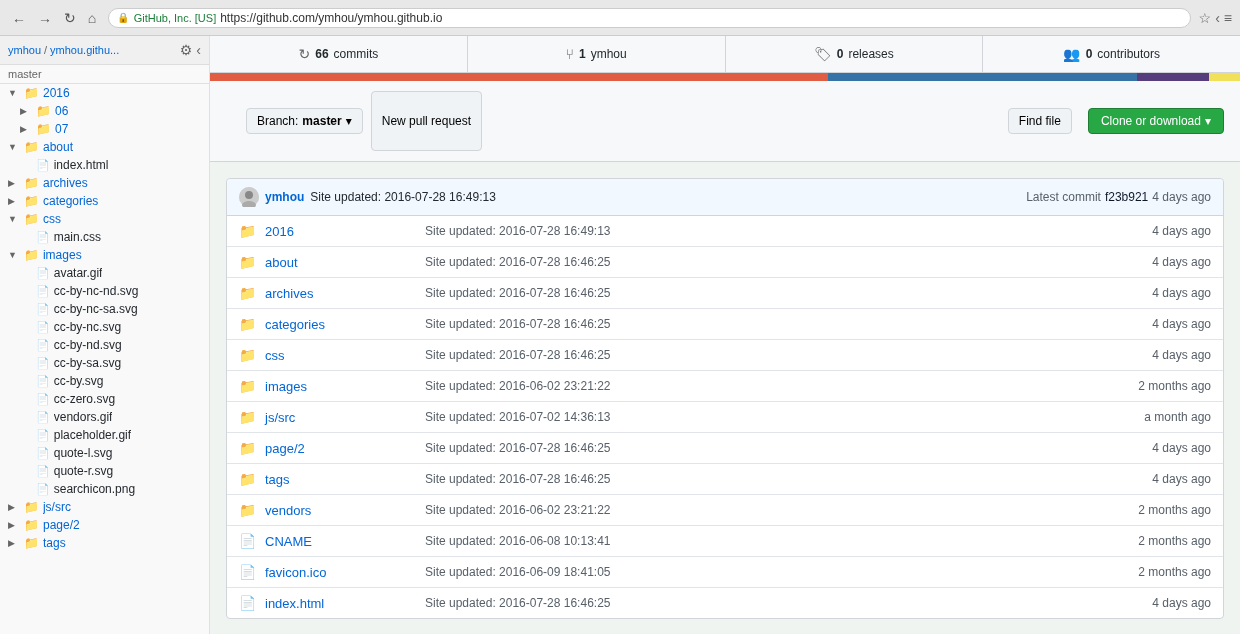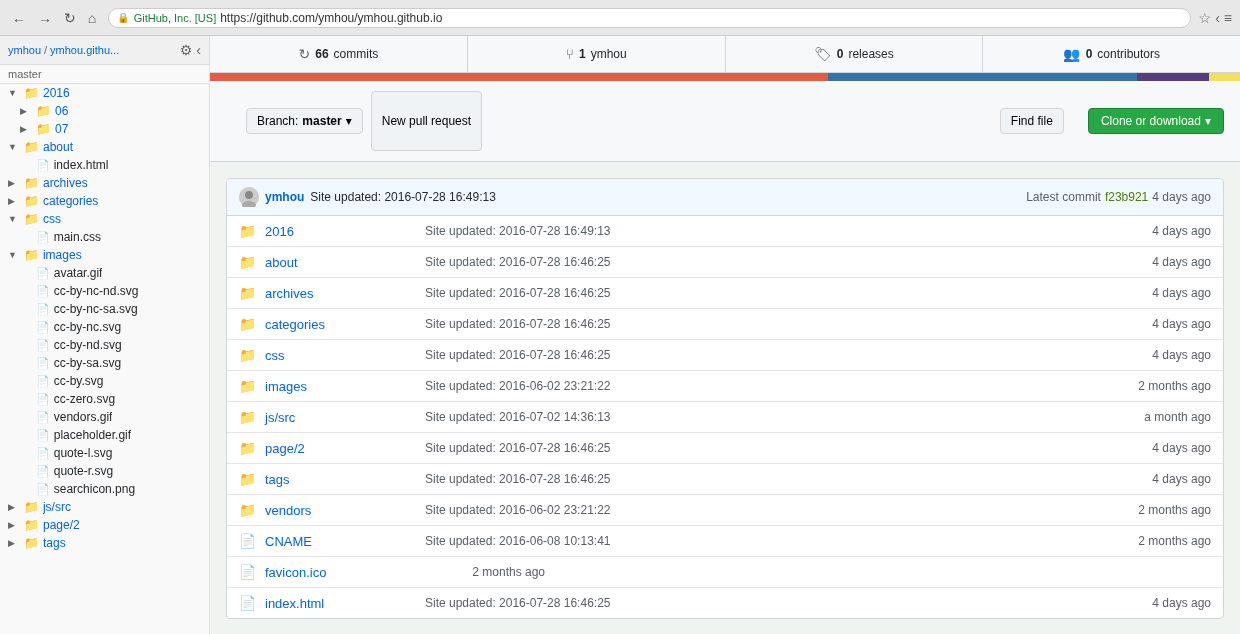--- a/index.html
+++ b/index.html
@@ -50,32 +50,32 @@
     .pb-red { background: #e05d44; flex: 60; }
     .pb-blue { background: #3572a5; flex: 30; }
     .pb-purple { background: #563d7c; flex: 7; }
     .pb-yellow { background: #f1e05a; flex: 3; }
 
     
     .repo-toolbar { display: flex; align-items: center; justify-content: space-between; padding: 10px 16px; background: #f6f8fa; border-bottom: 1px solid #d1d5da; }
     .branch-selector { display: flex; align-items: center; gap: 8px; }
     .branch-btn { background: #eff3f6; border: 1px solid #d1d5da; border-radius: 4px; padding: 5px 10px; font-size: 12px; cursor: pointer; display: flex; align-items: center; gap: 4px; margin-left: 20px; }
     .new-pr-btn { background: #eff3f6; border: 1px solid #d1d5da; border-radius: 4px; padding: 22px 10px; font-size: 12px; cursor: pointer; }
-    .toolbar-right { display: flex; gap: 24px; }
+    .toolbar-right { display: flex; gap: 16px; }
     .find-file-btn { background: #eff3f6; border: 1px solid #d1d5da; border-radius: 4px; padding: 5px 10px; font-size: 12px; cursor: pointer; }
     .clone-btn { background: #28a745; color: white; border: 1px solid #1e7e34; border-radius: 4px; padding: 5px 12px; font-size: 12px; cursor: pointer; display: flex; align-items: center; gap: 4px; }
 
     
     .file-table { background: white; border: 1px solid #d1d5da; border-radius: 4px; margin: 16px; }
     .commit-row { display: flex; align-items: center; padding: 8px 12px; background: #f1f8ff; border-bottom: 1px solid #d1d5da; border-radius: 4px 4px 0 0; }
     .commit-avatar { width: 20px; height: 20px; border-radius: 50%; background: #ddd; margin-right: 6px; display: flex; align-items: center; justify-content: center; font-size: 10px; }
     .commit-author { color: #0366d6; font-weight: 600; font-size: 12px; margin-right: 6px; }
     .commit-message { color: #24292e; font-size: 12px; flex: 1; }
     .commit-meta { color: #586069; font-size: 12px; display: flex; align-items: center; gap: 4px; }
-    .commit-hash { color: #4d7c0f; font-size: 12px; }
+    .commit-hash { color: #0f172a; font-size: 12px; }
 
     .file-row { display: flex; align-items: center; padding: 7px 12px; border-bottom: 1px solid #e1e4e8; }
     .file-row:last-child { border-bottom: none; }
     .file-icon { width: 20px; color: #54aeff; font-size: 14px; margin-right: 6px; flex-shrink: 0; }
     .file-icon.file-type { color: #8a8a8a; }
     .file-name { color: #0366d6; font-size: 13px; width: 160px; flex-shrink: 0; text-decoration: none; }
     .file-commit { color: #586069; font-size: 12px; flex: 1; }
     .file-time { color: #586069; font-size: 12px; text-align: right; width: 120px; flex-shrink: 0; }
   </style>
 </head>
@@ -382,20 +382,21 @@
           </div>
           <div class="file-row">
             <span class="file-icon file-type">📄</span>
             <a class="file-name" href="#">CNAME</a>
             <span class="file-commit">Site updated: 2016-06-08 10:13:41</span>
             <span class="file-time">2 months ago</span>
           </div>
           <div class="file-row">
             <span class="file-icon file-type">📄</span>
             <a class="file-name" href="#">favicon.ico</a>
+            <span class="file-commit">Site updated: 2016-06-09 18:41:05</span>
             <span class="file-time">2 months ago</span>
           </div>
           <div class="file-row">
             <span class="file-icon file-type">📄</span>
             <a class="file-name" href="#">index.html</a>
             <span class="file-commit">Site updated: 2016-07-28 16:46:25</span>
             <span class="file-time">4 days ago</span>
           </div>
         </div>
     </div>

